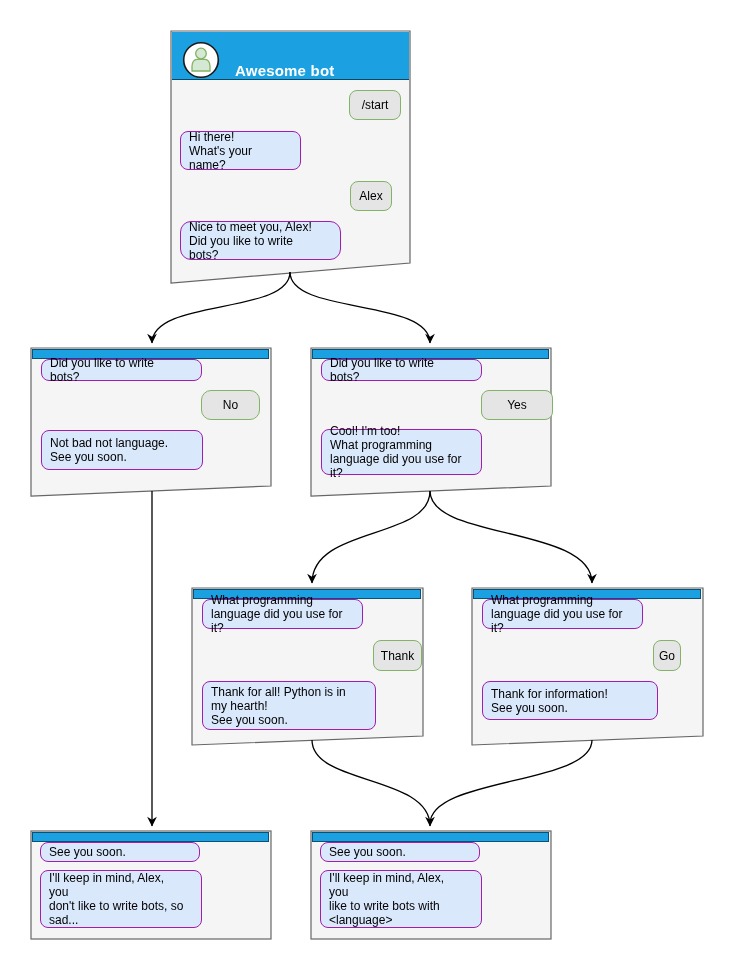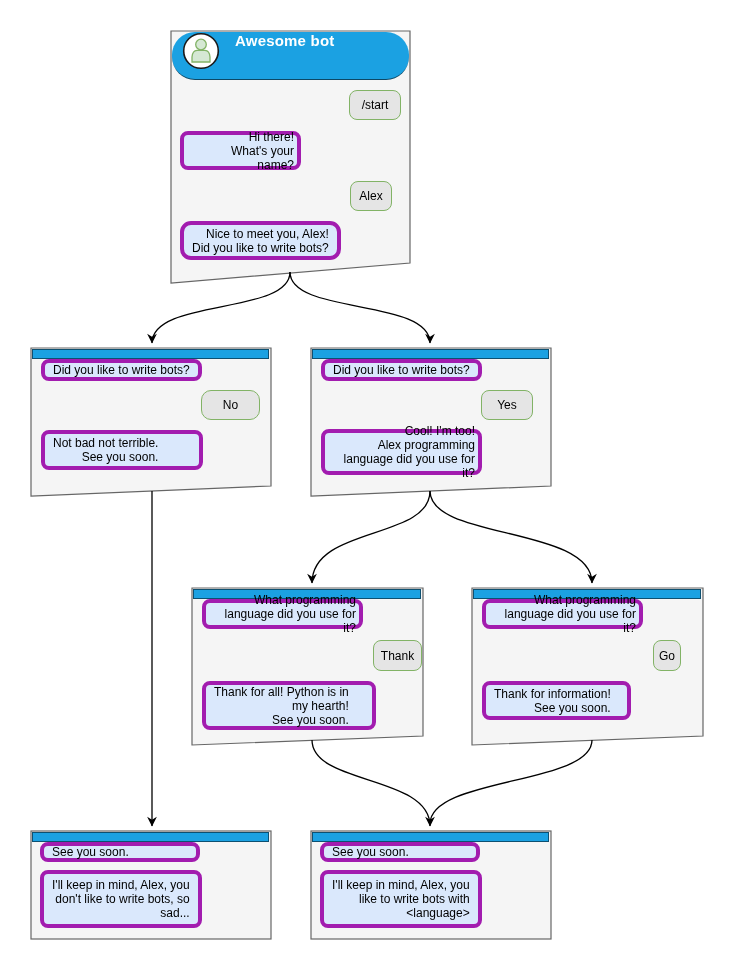--- a/index.html
+++ b/index.html
@@ -15,21 +15,21 @@
   .winshape { fill: #f5f5f5; stroke: #666666; stroke-width: 1.2; }
   .edge { fill: none; stroke: #000000; stroke-width: 1.3; }
 
   .window { position: absolute; z-index: 1; }
 
   .titlebar {
     position: absolute; left: 1px; top: 1px;
     width: 237px; height: 48px;
     background: #1ba1e2;
     border-bottom: 1px solid rgba(0,0,0,0.55);
-    display: flex; align-items: flex-start; border-radius: 23px;
+    display: flex; align-items: flex-end;
   }
   .strip {
     position: absolute; left: 1px; top: 1px;
     height: 10px;
     background: #1ba1e2;
     border: 1px solid rgba(0,0,0,0.5);
   }
   .strip.w240 { width: 237px; }
   .strip.w231 { width: 228px; }
 
@@ -40,49 +40,49 @@
   }
 
   .bubble {
     position: absolute;
     font-size: 12px; line-height: 14px; color: #000000;
     white-space: pre-line;
     border-radius: 8px;
     display: flex; align-items: center;
   }
   .bubble.bot {
-    background: #dae8fc; border: 4px solid #a21caf;
-    justify-content: flex-start; padding: 1px 3px 1px 8px; text-align: right;
+    background: #dae8fc; border: 1px solid #a21caf;
+    justify-content: flex-start; padding: 1px 15px 1px 8px;
   }
   .bubble.user {
     background: #e5e5e5; border: 1px solid #82b366;
     justify-content: center; padding: 1px 13px;
   }
 
   
   .m0 { left: 178px; top: 59px;  width: 52px;  height: 30px; }
   .m1 { left: 9px;   top: 100px; width: 121px; height: 39px; }
   .m2 { left: 179px; top: 150px; width: 42px;  height: 30px; }
   .m3 { left: 9px;   top: 190px; width: 161px; height: 39px; border-radius: 11px; }
   
   .n0 { left: 10px;  top: 11px;  width: 161px; height: 22px; }
   .n1 { left: 170px; top: 42px;  width: 59px;  height: 30px; border-radius: 10px; }
   .n2 { left: 10px;  top: 82px;  width: 162px; height: 40px; }
   
   .y0 { left: 10px;  top: 11px;  width: 161px; height: 22px; }
-  .y1 { left: 170px; top: 42px;  width: 52px;  height: 30px; }
+  .y1 { left: 170px; top: 42px;  width: 72px;  height: 30px; }
   .y2 { left: 10px;  top: 81px;  width: 161px; height: 46px; }
   
   .p0 { left: 10px;  top: 11px;  width: 161px; height: 30px; }
   .p1 { left: 181px; top: 52px;  width: 49px;  height: 31px; }
   .p2 { left: 10px;  top: 93px;  width: 174px; height: 49px; }
   
   .g0 { left: 10px;  top: 11px;  width: 161px; height: 30px; }
   .g1 { left: 181px; top: 52px;  width: 26px;  height: 31px; }
-  .g2 { left: 10px;  top: 93px;  width: 149px; height: 39px; }
+  .g2 { left: 10px;  top: 93px;  width: 176px; height: 39px; }
   
   .e0 { left: 9px;   top: 11px;  width: 160px; height: 20px; }
   .e1 { left: 9px;   top: 39px;  width: 162px; height: 58px; }
   
   .f0 { left: 9px;   top: 11px;  width: 160px; height: 20px; }
   .f1 { left: 9px;   top: 39px;  width: 162px; height: 58px; }
 </style>
 </head>
 <body>
 
@@ -128,30 +128,30 @@
 What's your name?</div>
     <div class="bubble user m2">Alex</div>
     <div class="bubble bot m3">Nice to meet you, Alex!
 Did you like to write bots?</div>
   </div>
 
   <div class="window" style="left:31px; top:348px; width:240px; height:148px;">
     <div class="strip w240"></div>
     <div class="bubble bot n0">Did you like to write bots?</div>
     <div class="bubble user n1">No</div>
-    <div class="bubble bot n2">Not bad not terrible.
+    <div class="bubble bot n2">Not bad not language.
 See you soon.</div>
   </div>
 
   <div class="window" style="left:311px; top:348px; width:240px; height:148px;">
     <div class="strip w240"></div>
     <div class="bubble bot y0">Did you like to write bots?</div>
     <div class="bubble user y1">Yes</div>
     <div class="bubble bot y2">Cool! I'm too!
-Alex programming
+What programming
 language did you use for it?</div>
   </div>
 
   <div class="window" style="left:192px; top:588px; width:231px; height:157px;">
     <div class="strip w231"></div>
     <div class="bubble bot p0">What programming
 language did you use for it?</div>
     <div class="bubble user p1">Thank</div>
     <div class="bubble bot p2">Thank for all! Python is in
 my hearth!

